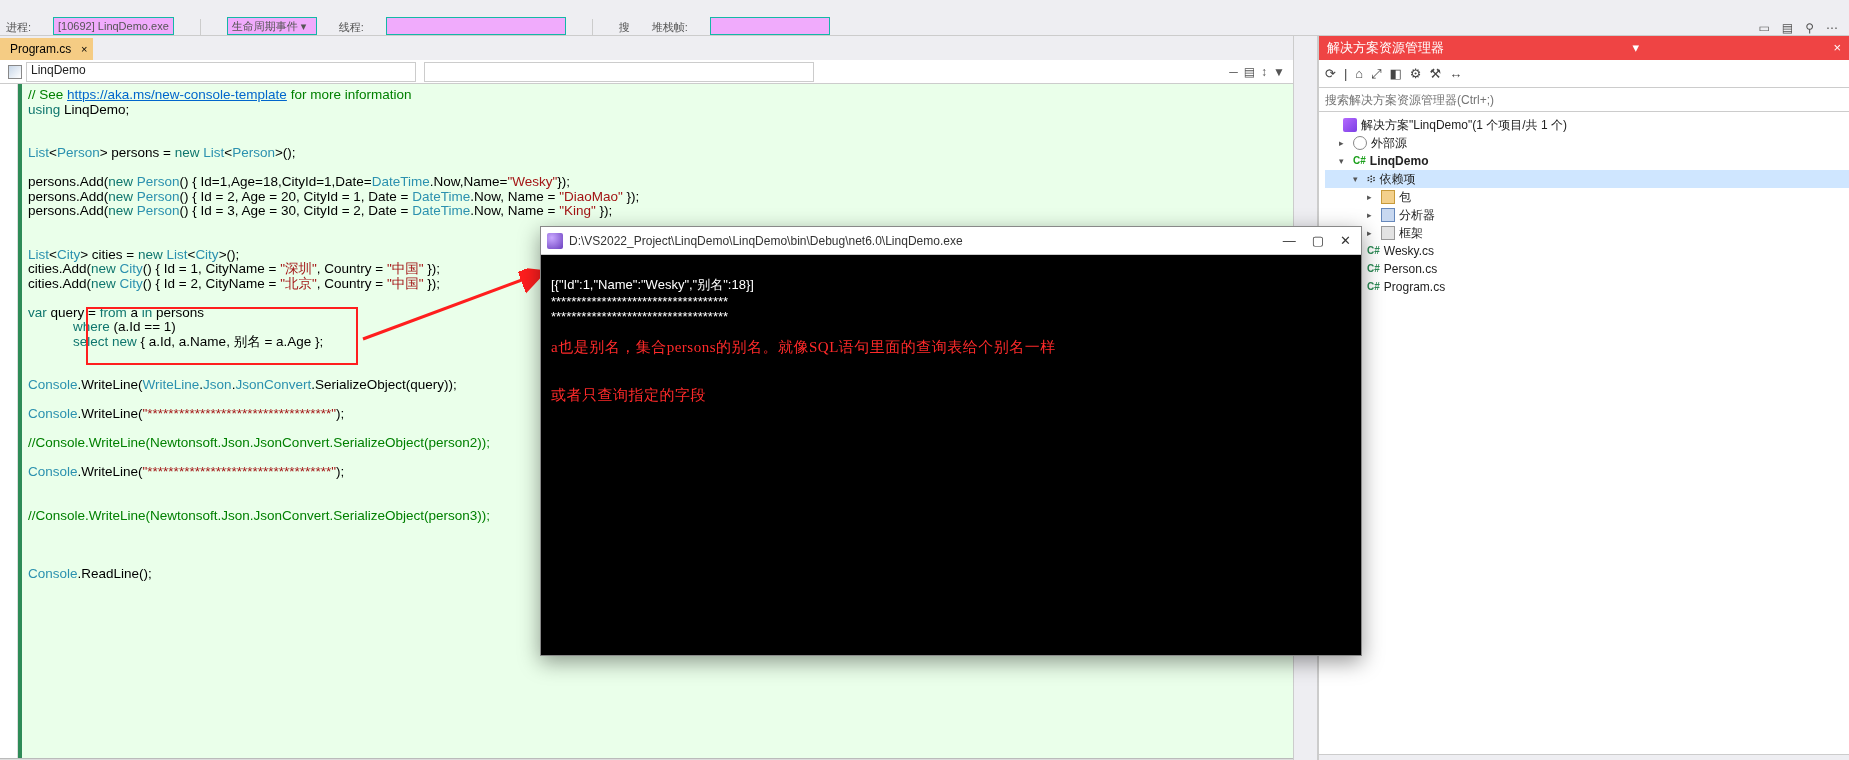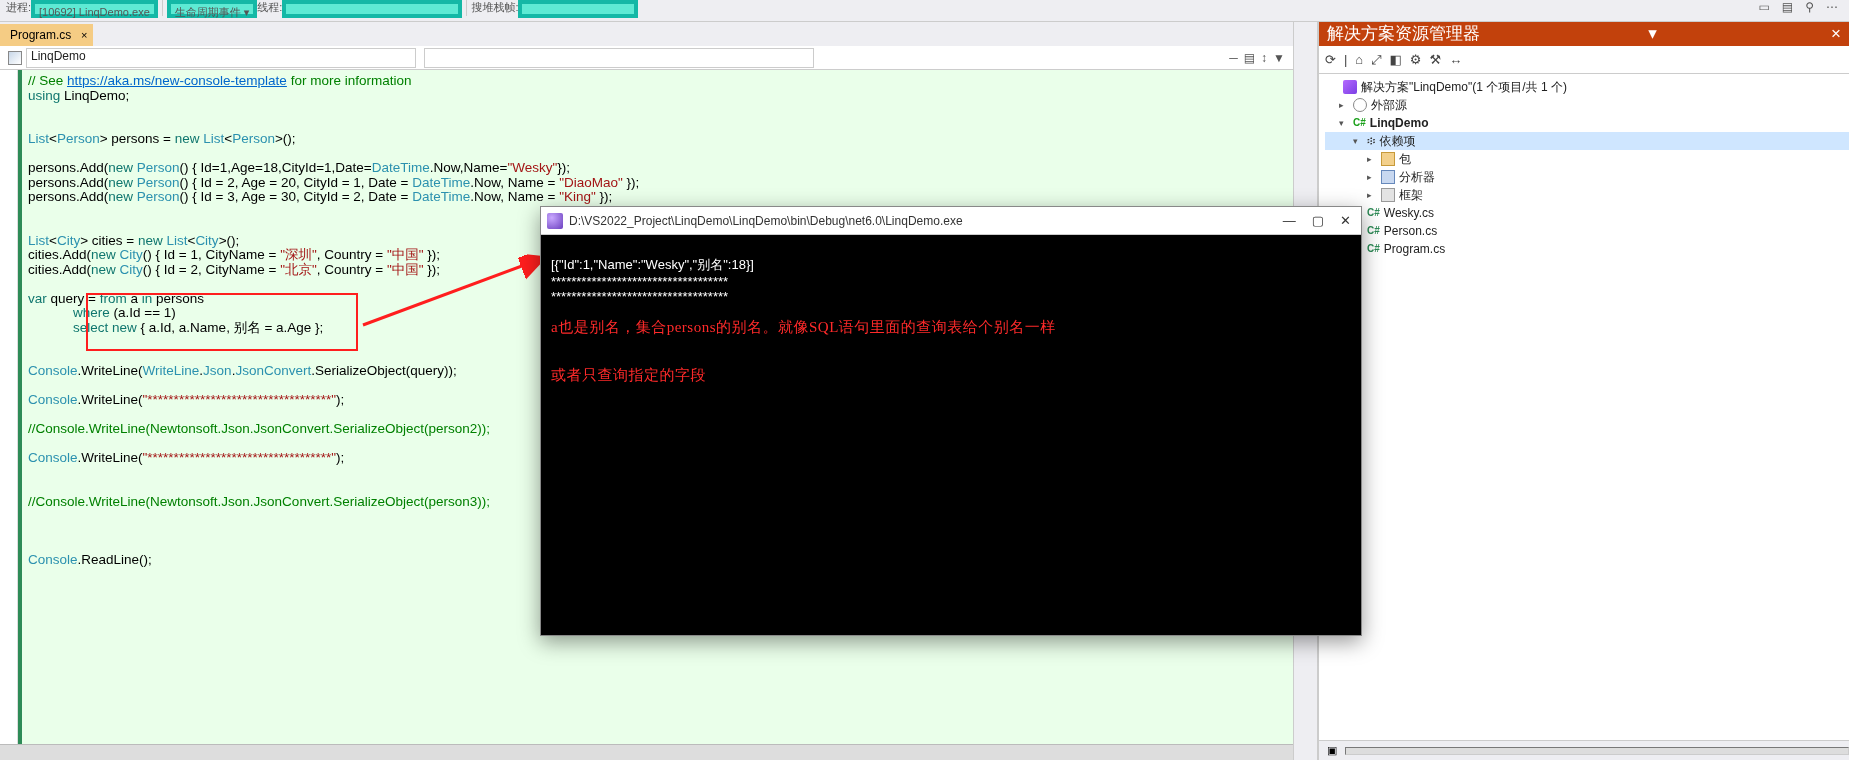--- a/index.html
+++ b/index.html
@@ -1,20 +1,20 @@
 <!DOCTYPE html>
 <html><head>
 <meta charset="utf-8">
 <style>
 * { margin: 0; padding: 0; box-sizing: border-box; font-family: "Microsoft YaHei", "Segoe UI", Tahoma, sans-serif; }
 html, body { width: 1849px; height: 760px; overflow: hidden; background: #eeeef2; }
 
 
-.top-toolbar { height: 22px; background: #eeeef2; border-bottom: 1px solid #ccc; display: flex; align-items: flex-start; font-size: 11px; color: #555; gap: 0; padding-left: 6px; }
-.top-toolbar .combo { border: 4px solid #14b8a6; background: #5eead4; height: 18px; line-height: 16px; padding: 0 4px; }
+.top-toolbar { height: 36px; background: #eeeef2; border-bottom: 1px solid #ccc; display: flex; align-items: flex-end; font-size: 11px; color: #555; gap: 22px; padding-left: 6px; }
+.top-toolbar .combo { border: 1px solid #14b8a6; background: #f0abfc; height: 18px; line-height: 16px; padding: 0 4px; }
 .top-toolbar .sep { width: 1px; height: 16px; background: #ccc; margin: 0 4px; }
 .top-toolbar .icons-right { margin-left: auto; display: flex; gap: 6px; padding-right: 8px; font-size: 12px; color: #555; }
 .top-toolbar .icons-right span { padding: 0 3px; }
 
 
 .main-row { display: flex; height: calc(100% - 22px); }
 
 
 .editor-wrap { width: 1294px; display: flex; flex-direction: column; border-right: 1px solid #ccc; background: #fff; position: relative; }
 .tab-bar { height: 24px; background: #eeeef2; display: flex; align-items: flex-end; }
@@ -39,36 +39,36 @@
 .cmt { color: #008000; }
 .red-box { position: absolute; border: 2px solid #ff1e1e; pointer-events: none; }
 
 
 .red-arrow { position: absolute; stroke: #ff1e1e; stroke-width: 3; fill: #ff1e1e; pointer-events: none; }
 
 
 .editor-scroll-x { position: absolute; bottom: 0; left: 0; right: 0; height: 16px; background: #ddd; border-top: 1px solid #bbb; }
 
 
-.console-window { position: absolute; left: 540px; top: 184px; width: 822px; height: 430px; border: 1px solid #888; box-shadow: 0 6px 20px rgba(0,0,0,0.4); display: flex; flex-direction: column; z-index: 10; }
+.console-window { position: absolute; left: 540px; top: 190px; width: 822px; height: 430px; border: 1px solid #888; box-shadow: 0 6px 20px rgba(0,0,0,0.4); display: flex; flex-direction: column; z-index: 10; }
 .console-title { height: 28px; background: #fff; display: flex; align-items: center; font-size: 12px; color: #333; border-bottom: 1px solid #ccc; }
 .console-title .cicon { width: 16px; height: 16px; margin: 0 6px; background: radial-gradient(circle at 30% 30%, #c9a8ff, #6b3fbf); border-radius: 2px; }
 .console-title .wbtns { margin-left: auto; display: flex; gap: 16px; padding-right: 10px; font-size: 13px; }
 .console-body { flex: 1; background: #000; color: #fff; font-family: "SimSun", Consolas, monospace; font-size: 13px; padding: 6px 10px; white-space: pre-wrap; position: relative; }
 .console-body .anno { color: #ff2a2a; font-size: 15px; margin-top: 18px; letter-spacing: 0.5px; font-family: "Microsoft YaHei"; }
 
 
 .right-minirail { width: 24px; background: #eeeef2; border-right: 1px solid #ccc; display: flex; flex-direction: column; align-items: center; gap: 20px; padding-top: 10px; font-size: 12px; writing-mode: vertical-rl; color: #444; }
 .right-minirail .marker { writing-mode: horizontal-tb; font-size: 13px; }
 .right-minirail .marker.pause { color: #0066cc; }
 .right-minirail .marker.diag { color: #333; padding-top: 20px; font-size: 11px; }
 
 
 .solexp { flex: 1; display: flex; flex-direction: column; background: #fff; border-left: 1px solid #ccc; }
-.solexp-title { height: 24px; background: #c2410c; color: #fff; font-size: 17px; line-height: 24px; padding-left: 8px; display: flex; }
+.solexp-title { height: 24px; background: #ef4444; color: #fff; font-size: 13px; line-height: 24px; padding-left: 8px; display: flex; }
 .solexp-title .tx { margin-left: auto; padding-right: 8px; }
 .solexp-tools { height: 28px; border-bottom: 1px solid #ccc; display: flex; align-items: center; gap: 8px; padding-left: 6px; font-size: 13px; color: #444; }
 .solexp-tools span { display: inline-block; }
 .solexp-search { height: 24px; border-bottom: 1px solid #ccc; }
 .solexp-search input { width: 100%; height: 100%; border: none; font-size: 12px; padding-left: 6px; color: #888; outline: none; }
 .soltree { flex: 1; font-size: 12px; padding: 4px 0 0 6px; line-height: 18px; color: #222; overflow: auto; }
 .soltree .node { display: flex; align-items: center; gap: 4px; padding: 0 4px; }
 .soltree .node.sel { background: #cfe6ff; }
 .soltree .caret { width: 10px; color: #555; font-size: 9px; }
 .soltree .ind1 { padding-left: 14px; }
@@ -220,20 +220,23 @@
     <div class="solexp-tools">
       <span>⟳</span>
       <span>|</span>
       <span>⌂</span>
       <span>⤢</span>
       <span>◧</span>
       <span>⚙</span>
       <span>⚒</span>
       <span>↔</span>
     </div>
+    <div class="solexp-search">
+      <input placeholder="搜索解决方案资源管理器(Ctrl+;)" style="">
+    </div>
     <div class="soltree">
       <div class="node">
         <span class="caret"></span>
         <span class="ic ic-sln"></span>
         <span>解决方案"LinqDemo"(1 个项目/共 1 个)</span>
       </div>
       <div class="node ind1">
         <span class="caret">▸</span>
         <span class="ic ic-ext"></span>
         <span>外部源</span>

